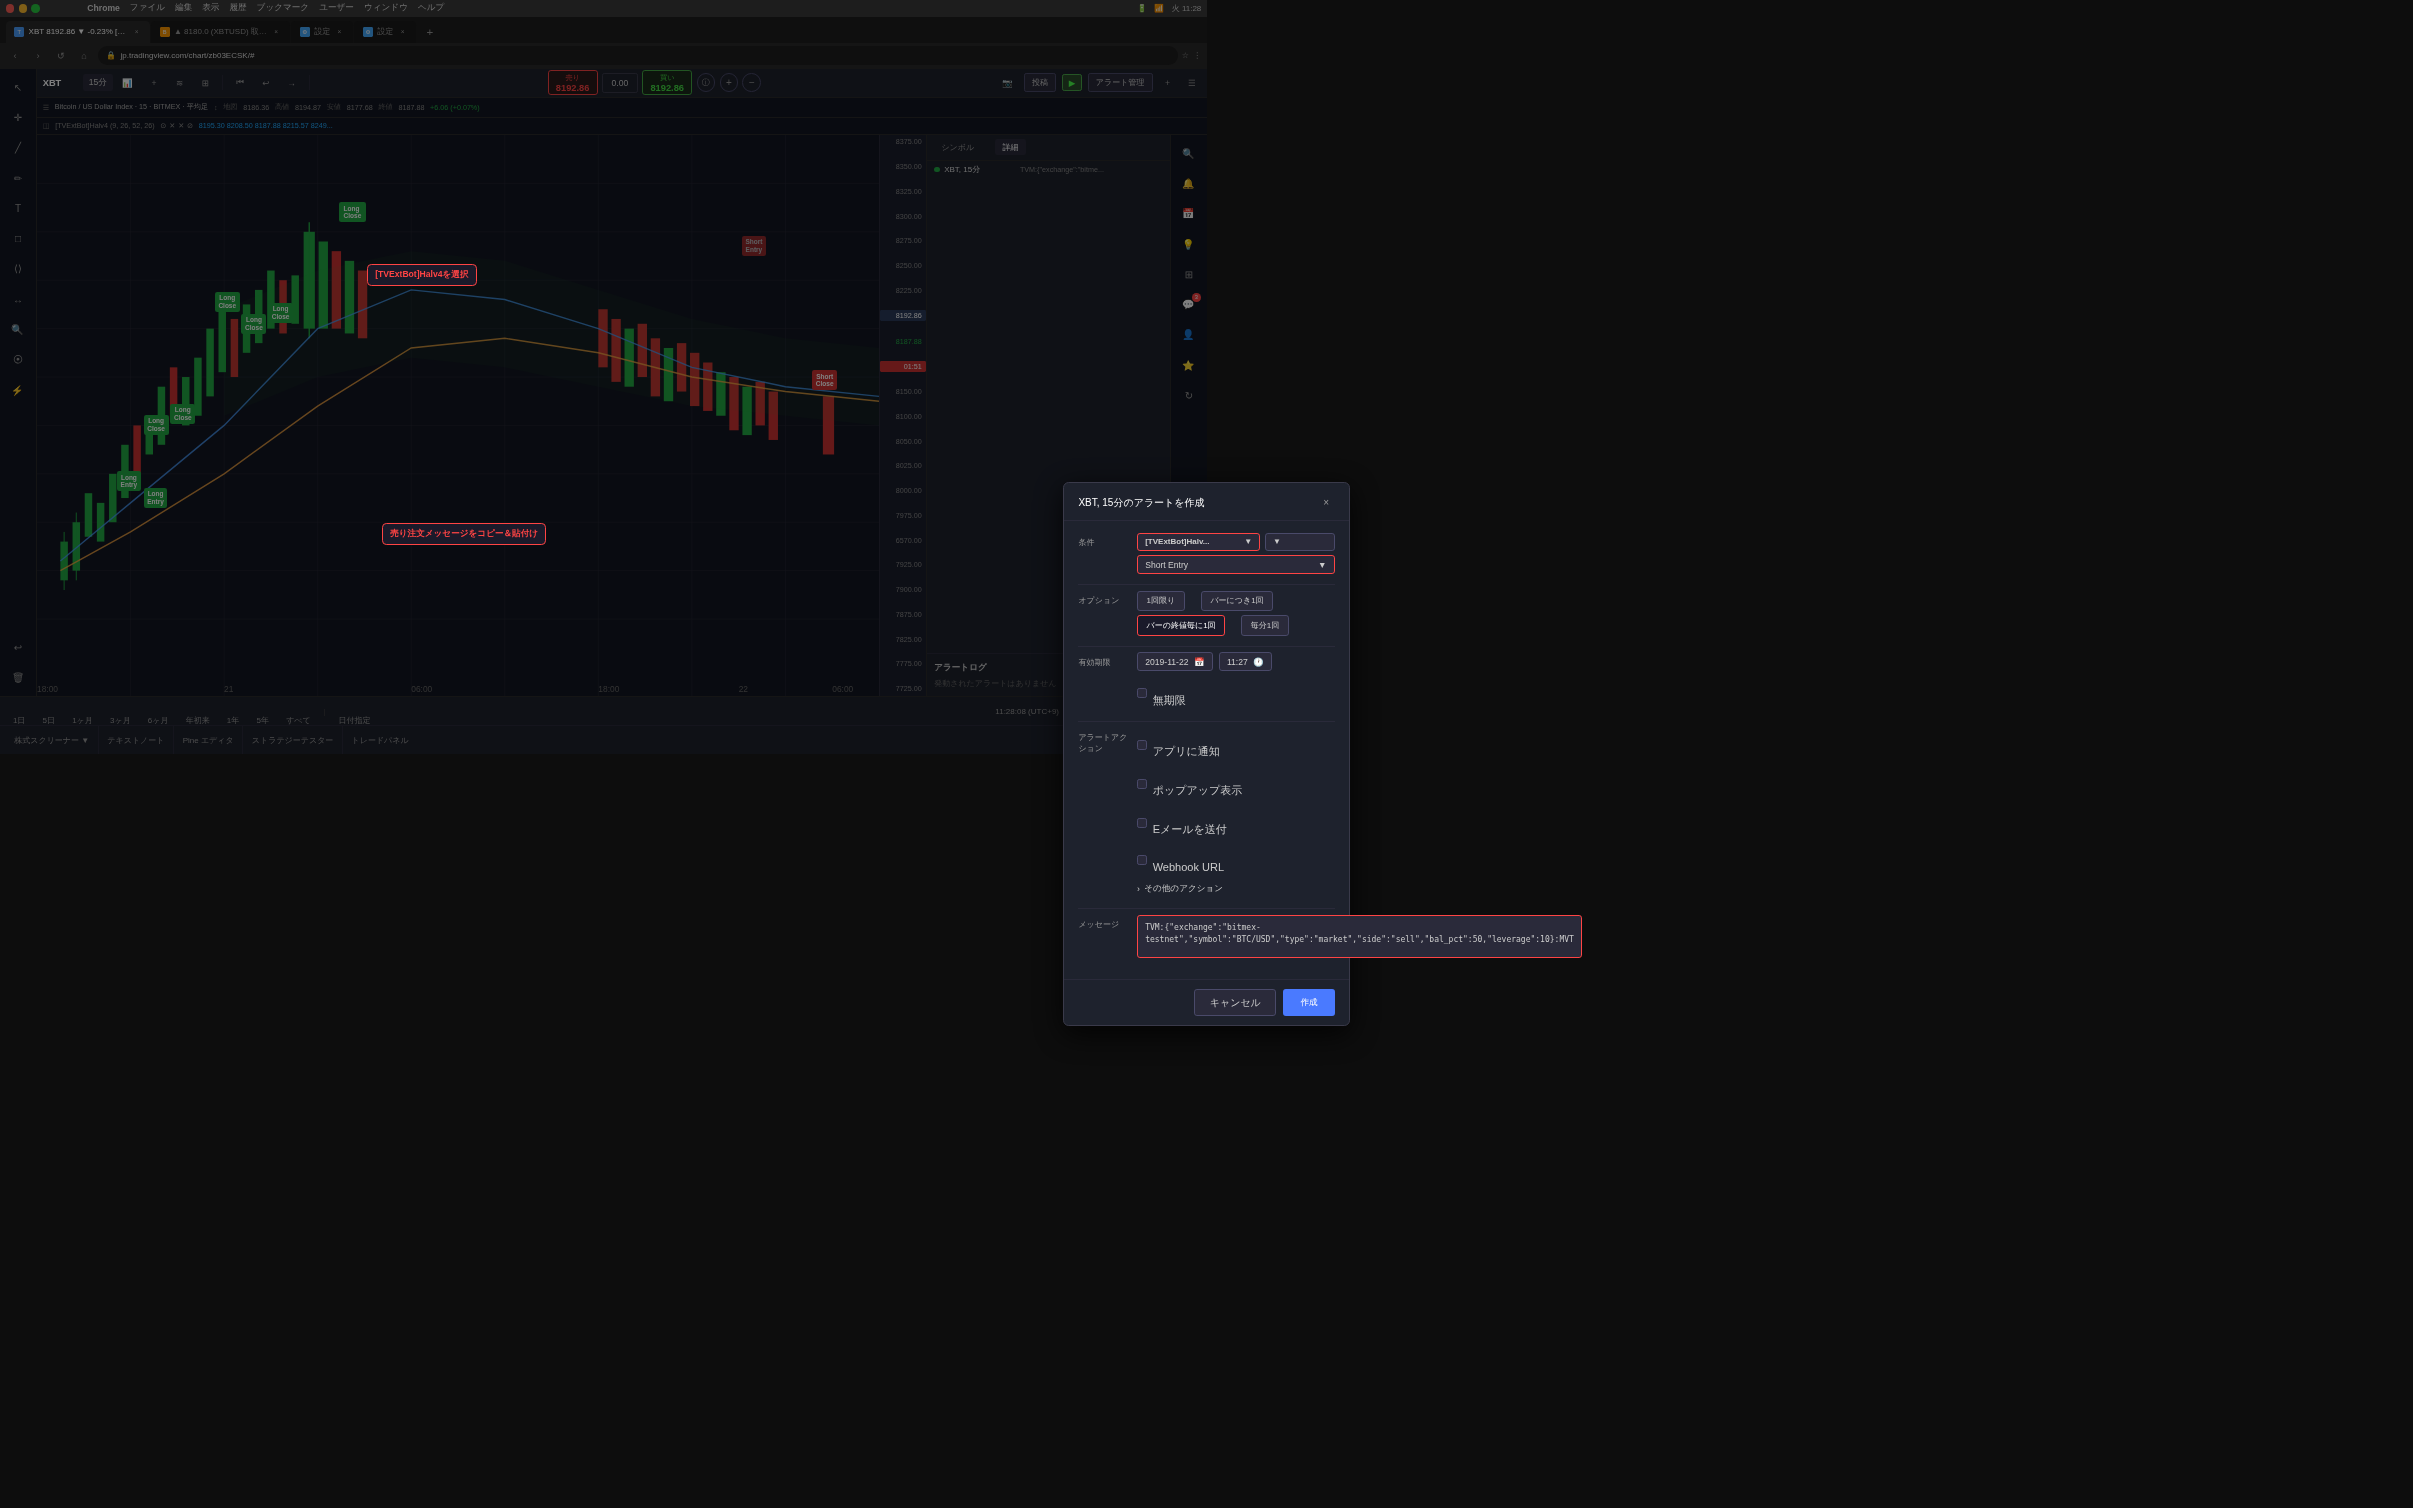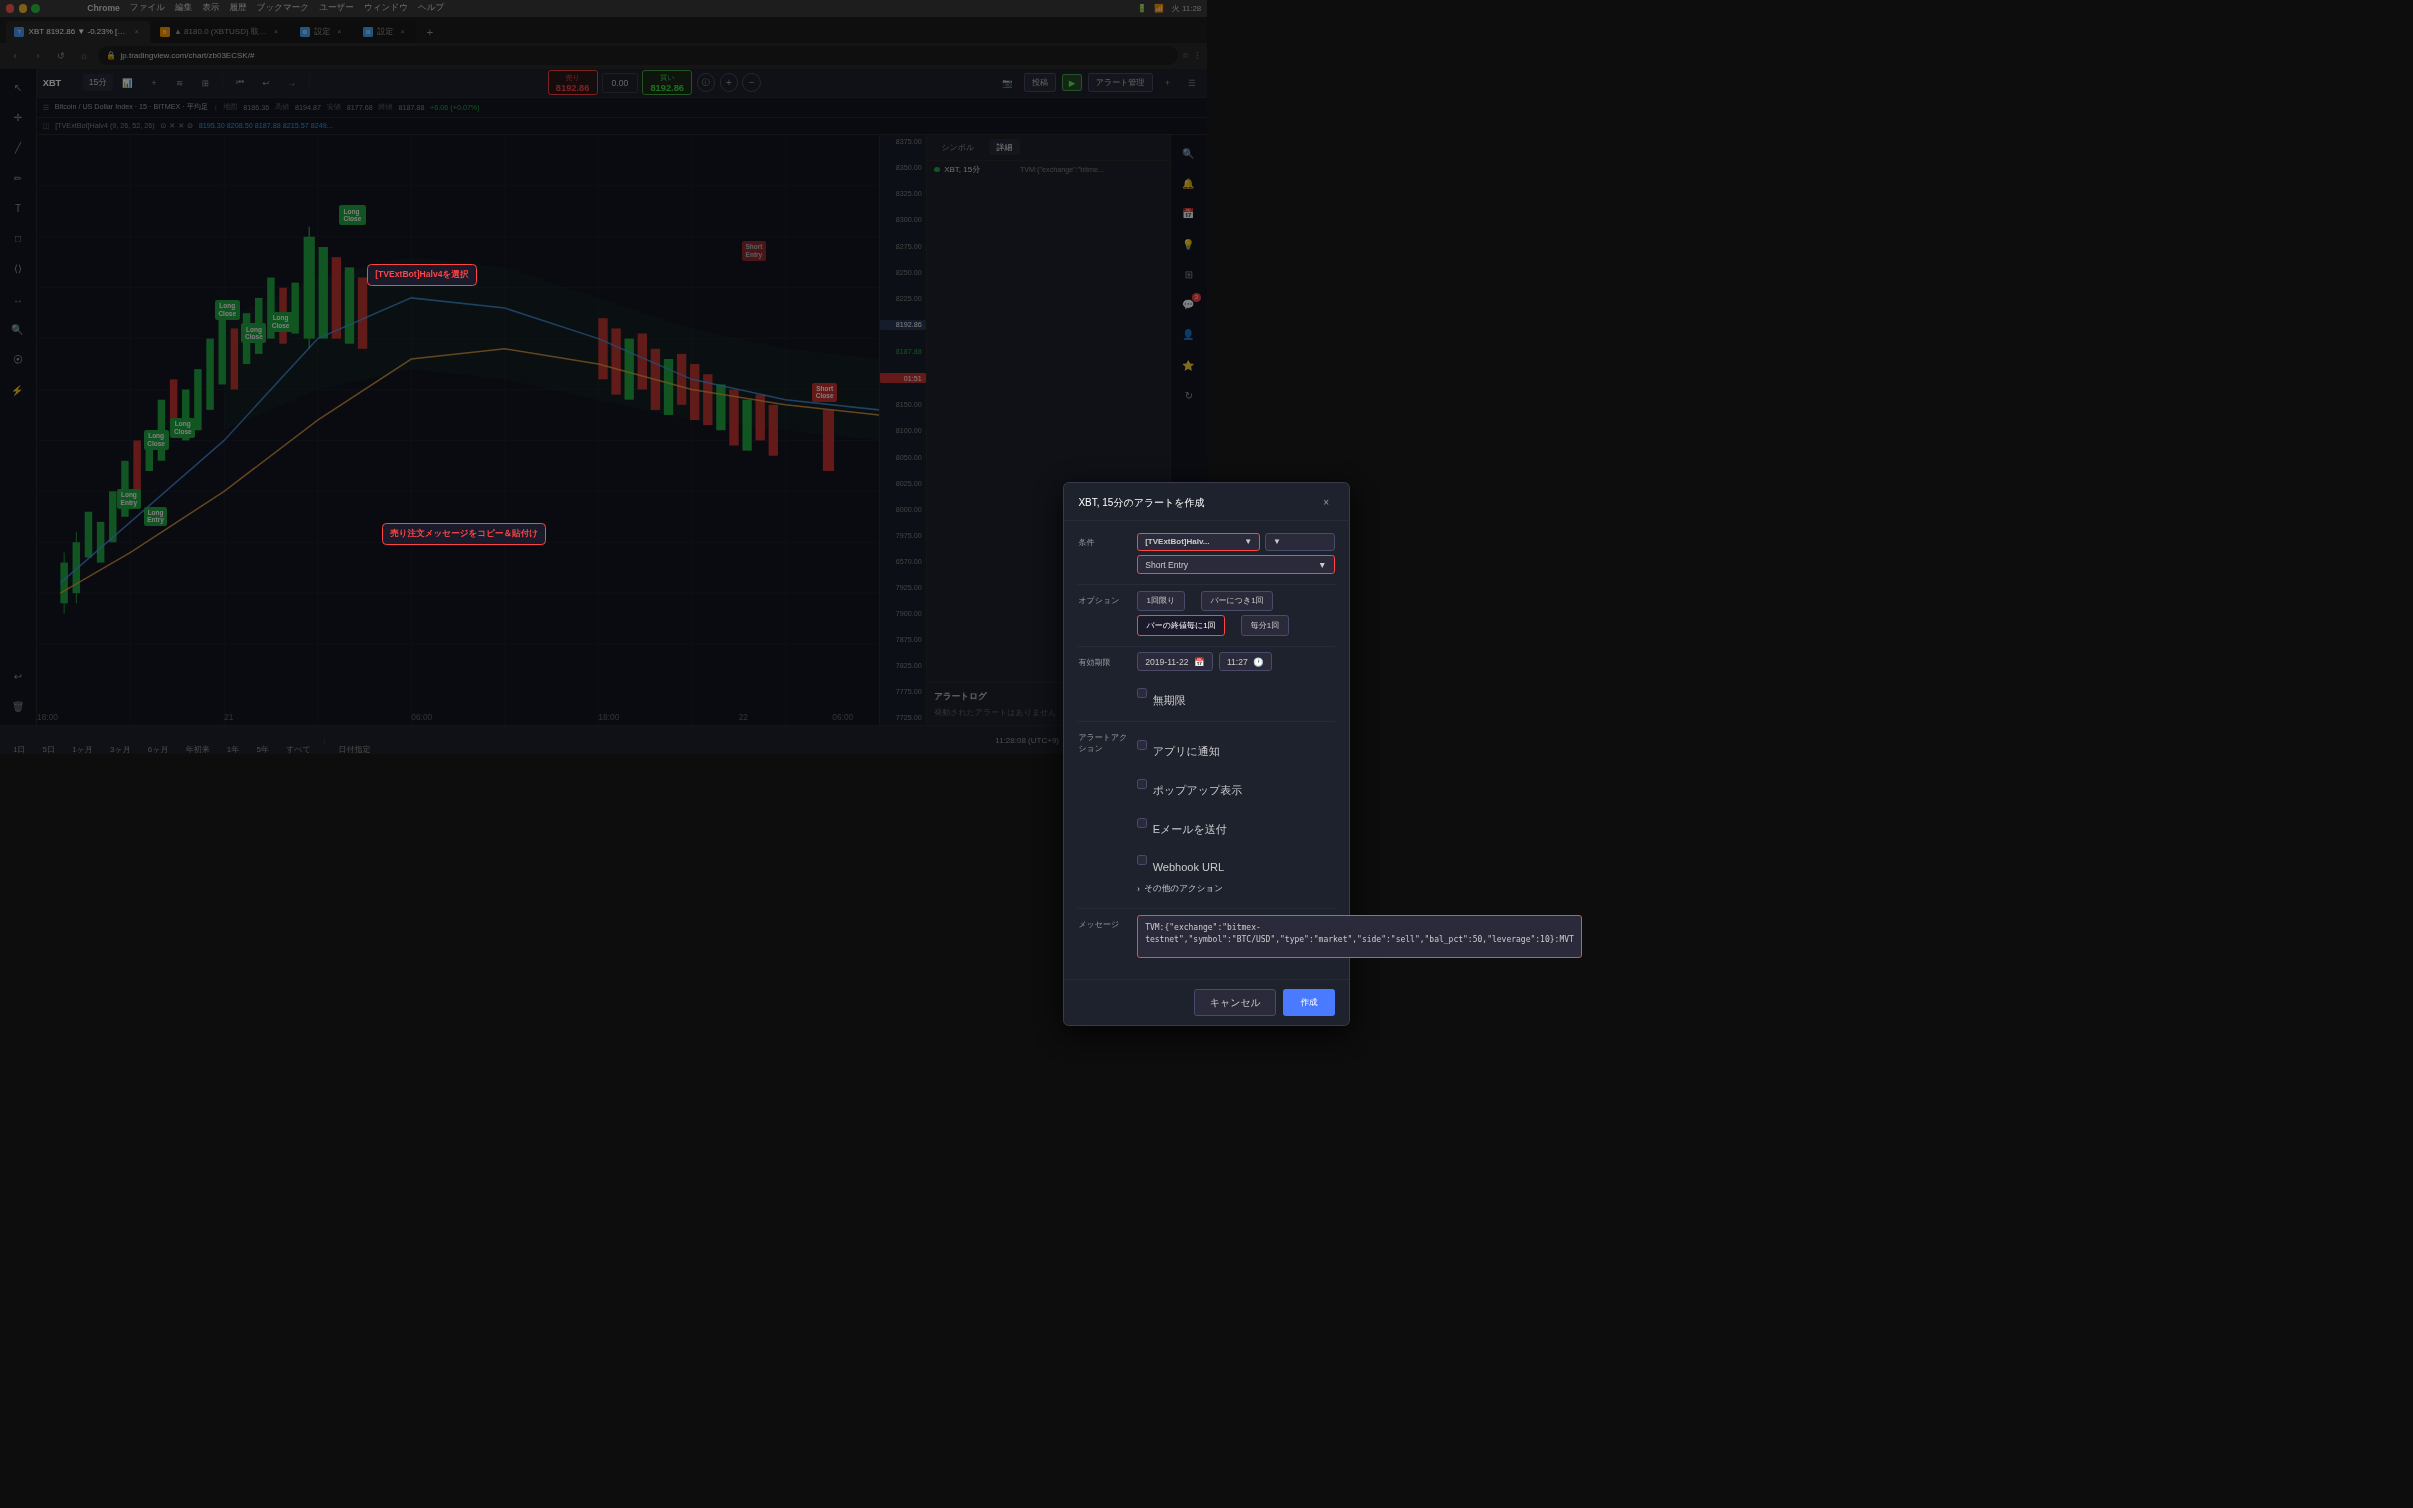--- a/index.html
+++ b/index.html
@@ -306,21 +306,21 @@
       display: flex;
       flex-direction: column;
       border-left: 0.7px solid #2a2a2a;
     }
     .right-sidebar-header {
       height: 26px;
       display: flex;
       align-items: center;
       padding: 0 7.2px;
       border-bottom: 0.7px solid #2a2a2a;
-      gap: 8px;
+      gap: 14px;
     }
     .rs-tab {
       padding: 2.9px 7.2px;
       font-size: 8px;
       color: #999;
       cursor: pointer;
       border-radius: 2.2px;
     }
     .rs-tab.active { color: #fff; background: #2a2a3a; }
     .watchlist-item {
@@ -987,20 +987,31 @@
     <span class="bt-period">日付指定</span>
     <div class="bt-right">
       <span>11:28:08 (UTC+9)</span>
       <span class="bt-period">%</span>
       <span class="bt-period">ログスケール</span>
       <span class="bt-period">自動</span>
       <span>⚙</span>
     </div>
   </div>
 
+  <div style="height:29px;background:#1e222d;display:flex;align-items:center;border-top:0.7px solid #2a2a3a;padding:0 5.7px;gap:0;">
+    <div style="padding:0 8.6px;height:29px;display:flex;align-items:center;font-size:8px;color:#999;cursor:pointer;border-right:0.7px solid #2a2a3a;">株式スクリーナー ▼</div>
+    <div style="padding:0 8.6px;height:29px;display:flex;align-items:center;font-size:8px;color:#999;cursor:pointer;border-right:0.7px solid #2a2a3a;">テキストノート</div>
+    <div style="padding:0 8.6px;height:29px;display:flex;align-items:center;font-size:8px;color:#999;cursor:pointer;border-right:0.7px solid #2a2a3a;">Pine エディタ</div>
+    <div style="padding:0 8.6px;height:29px;display:flex;align-items:center;font-size:8px;color:#999;cursor:pointer;border-right:0.7px solid #2a2a3a;">ストラテジーテスター</div>
+    <div style="padding:0 8.6px;height:29px;display:flex;align-items:center;font-size:8px;color:#999;cursor:pointer;">トレードパネル</div>
+    <div style="margin-left:auto;display:flex;gap:5.7px;align-items:center;">
+      <span style="cursor:pointer;color:#999;">▲</span>
+      <span style="cursor:pointer;color:#999;">⊡</span>
+    </div>
+  </div>
 </div>
 
 <div class="modal-overlay">
 
   <div style="position:absolute;top:calc(16.5px + 26px + 26px + 29px + 20px + 17px + 129px);left:calc(37px + 330px);background:#1a1a2a;border:1.4px solid #ff4444;border-radius:4.3px;padding:4.3px 7.2px;font-size:8.6px;color:#ff4444;font-weight:bold;white-space:nowrap;z-index:300;">[TVExtBot]Halv4を選択</div>
 
   <div style="position:absolute;top:calc(16.5px + 26px + 26px + 29px + 20px + 17px + 388px);left:calc(37px + 345px);background:#1a1a2a;border:1.4px solid #ff4444;border-radius:4.3px;padding:4.3px 7.2px;font-size:8.6px;color:#ff4444;font-weight:bold;white-space:nowrap;z-index:300;">売り注文メッセージをコピー＆貼付け</div>
 
   <div class="modal">
     <div class="modal-header">

